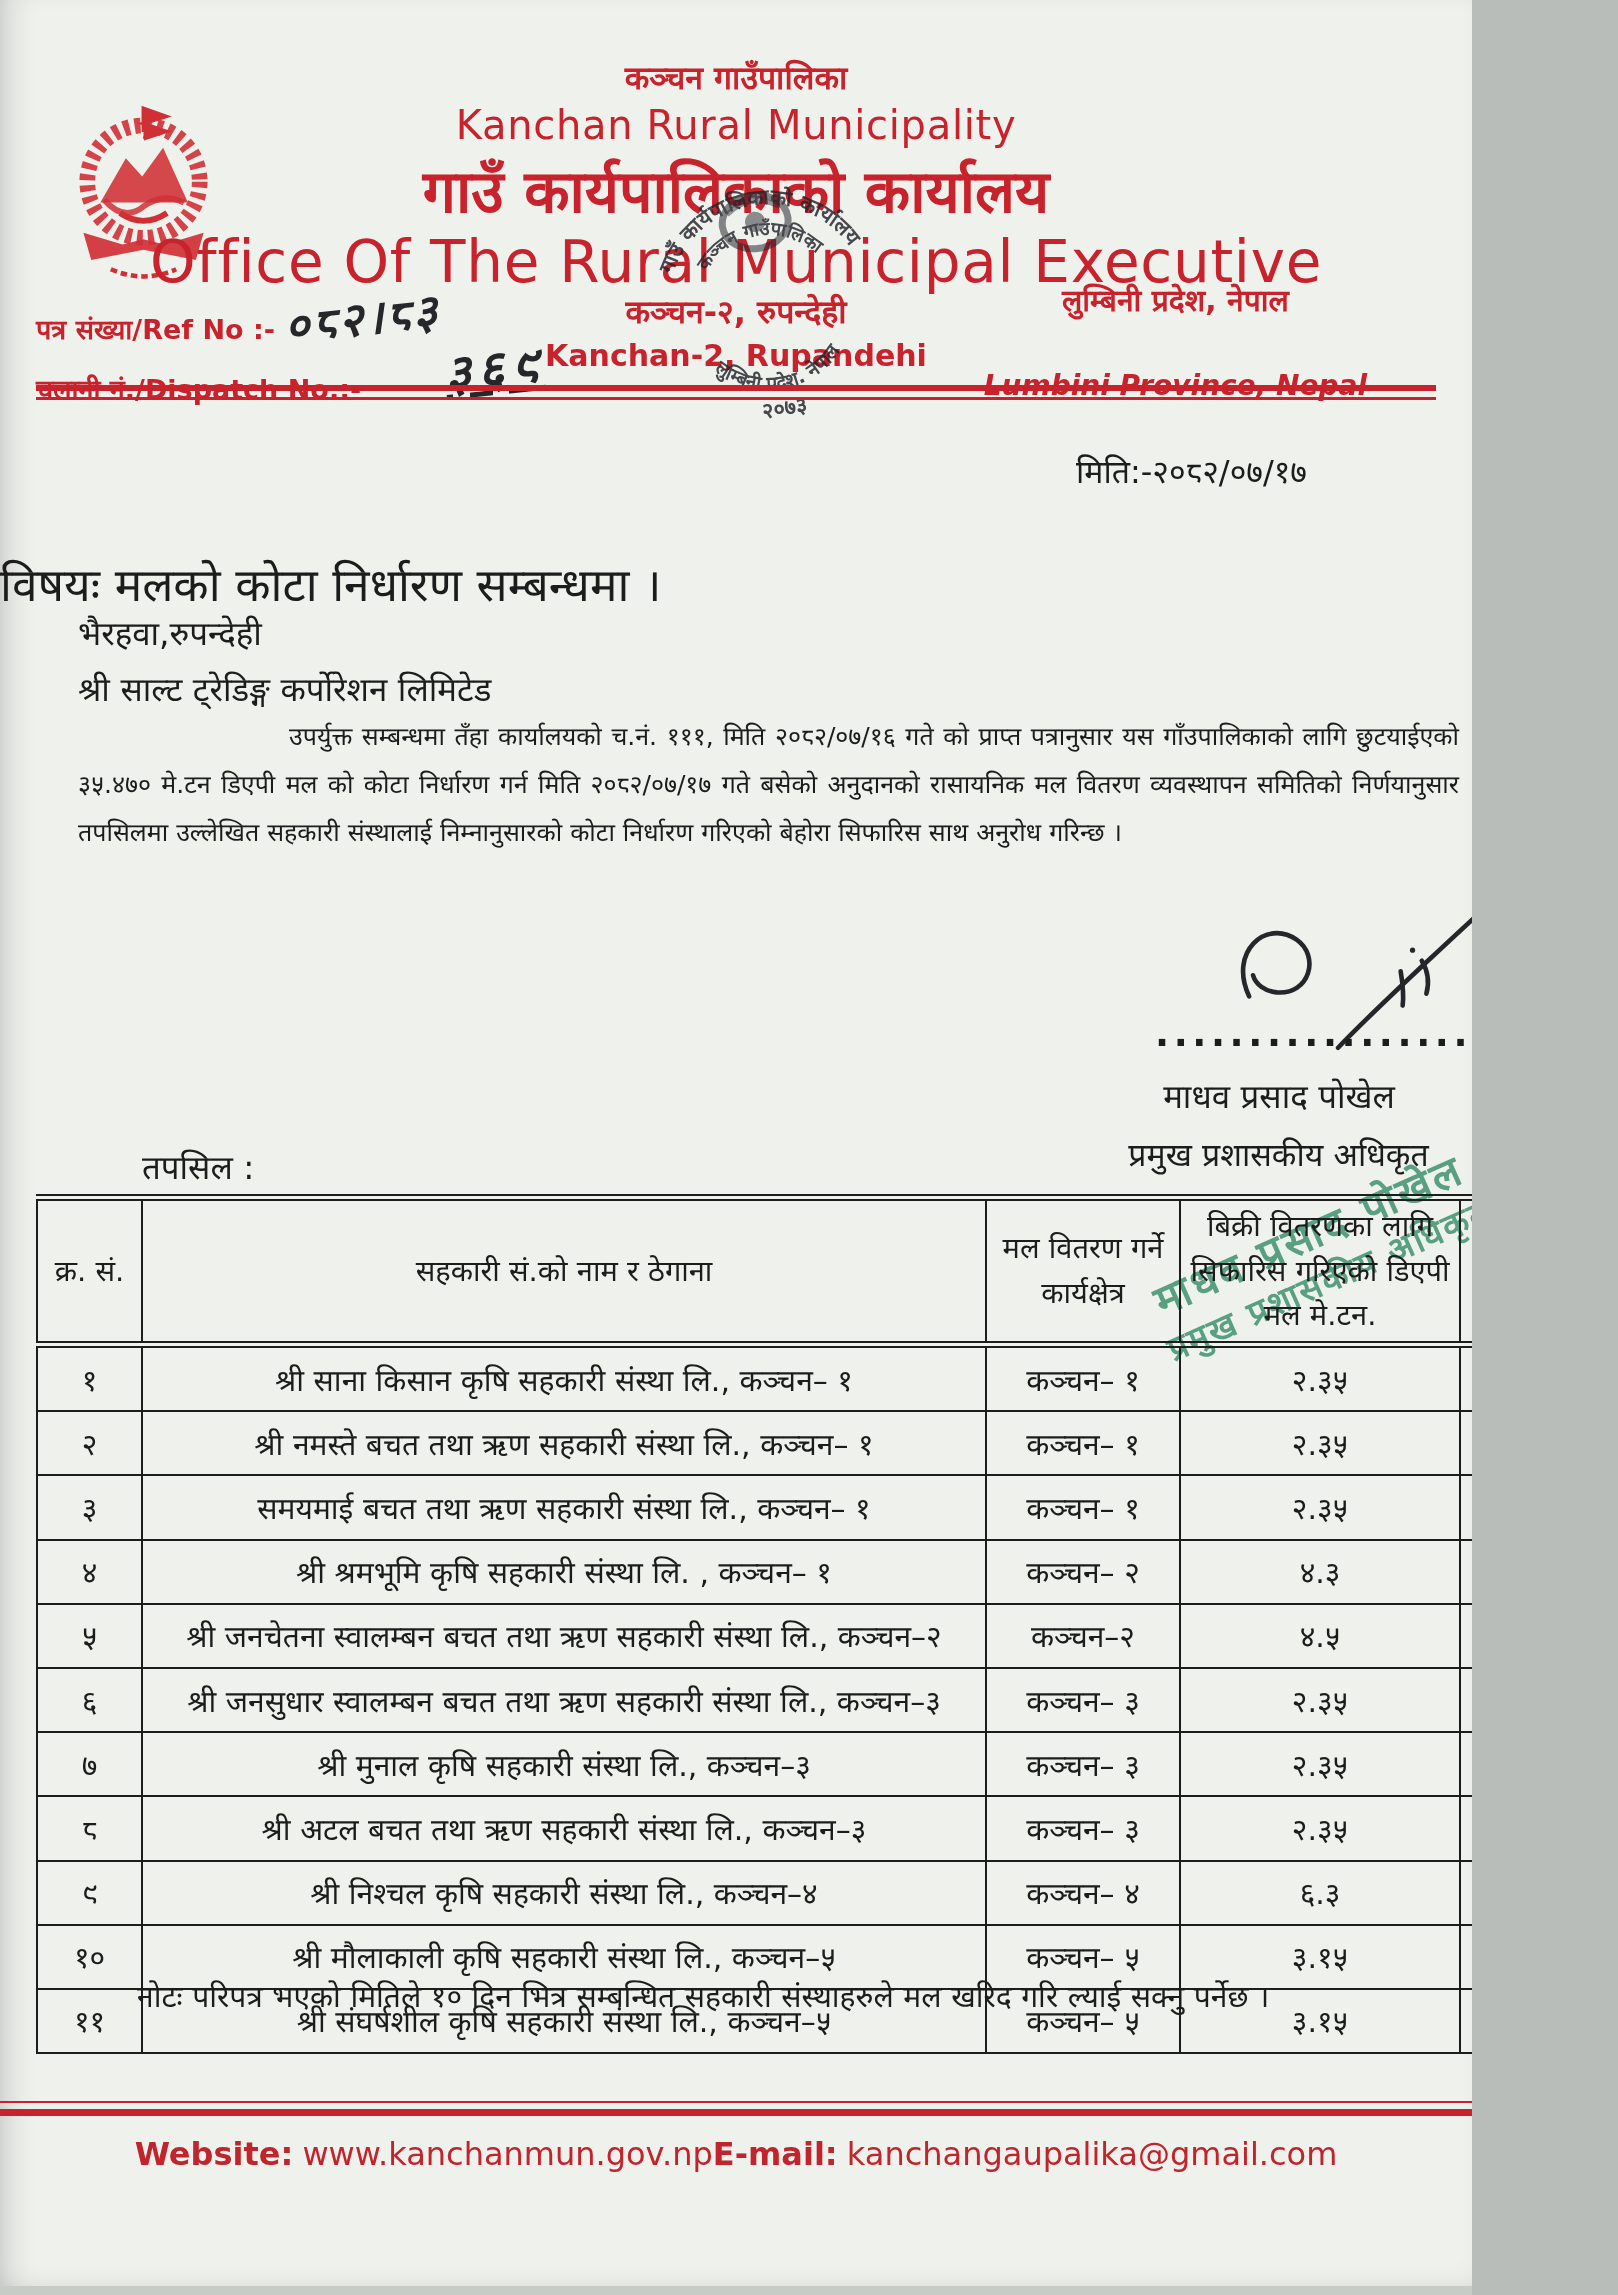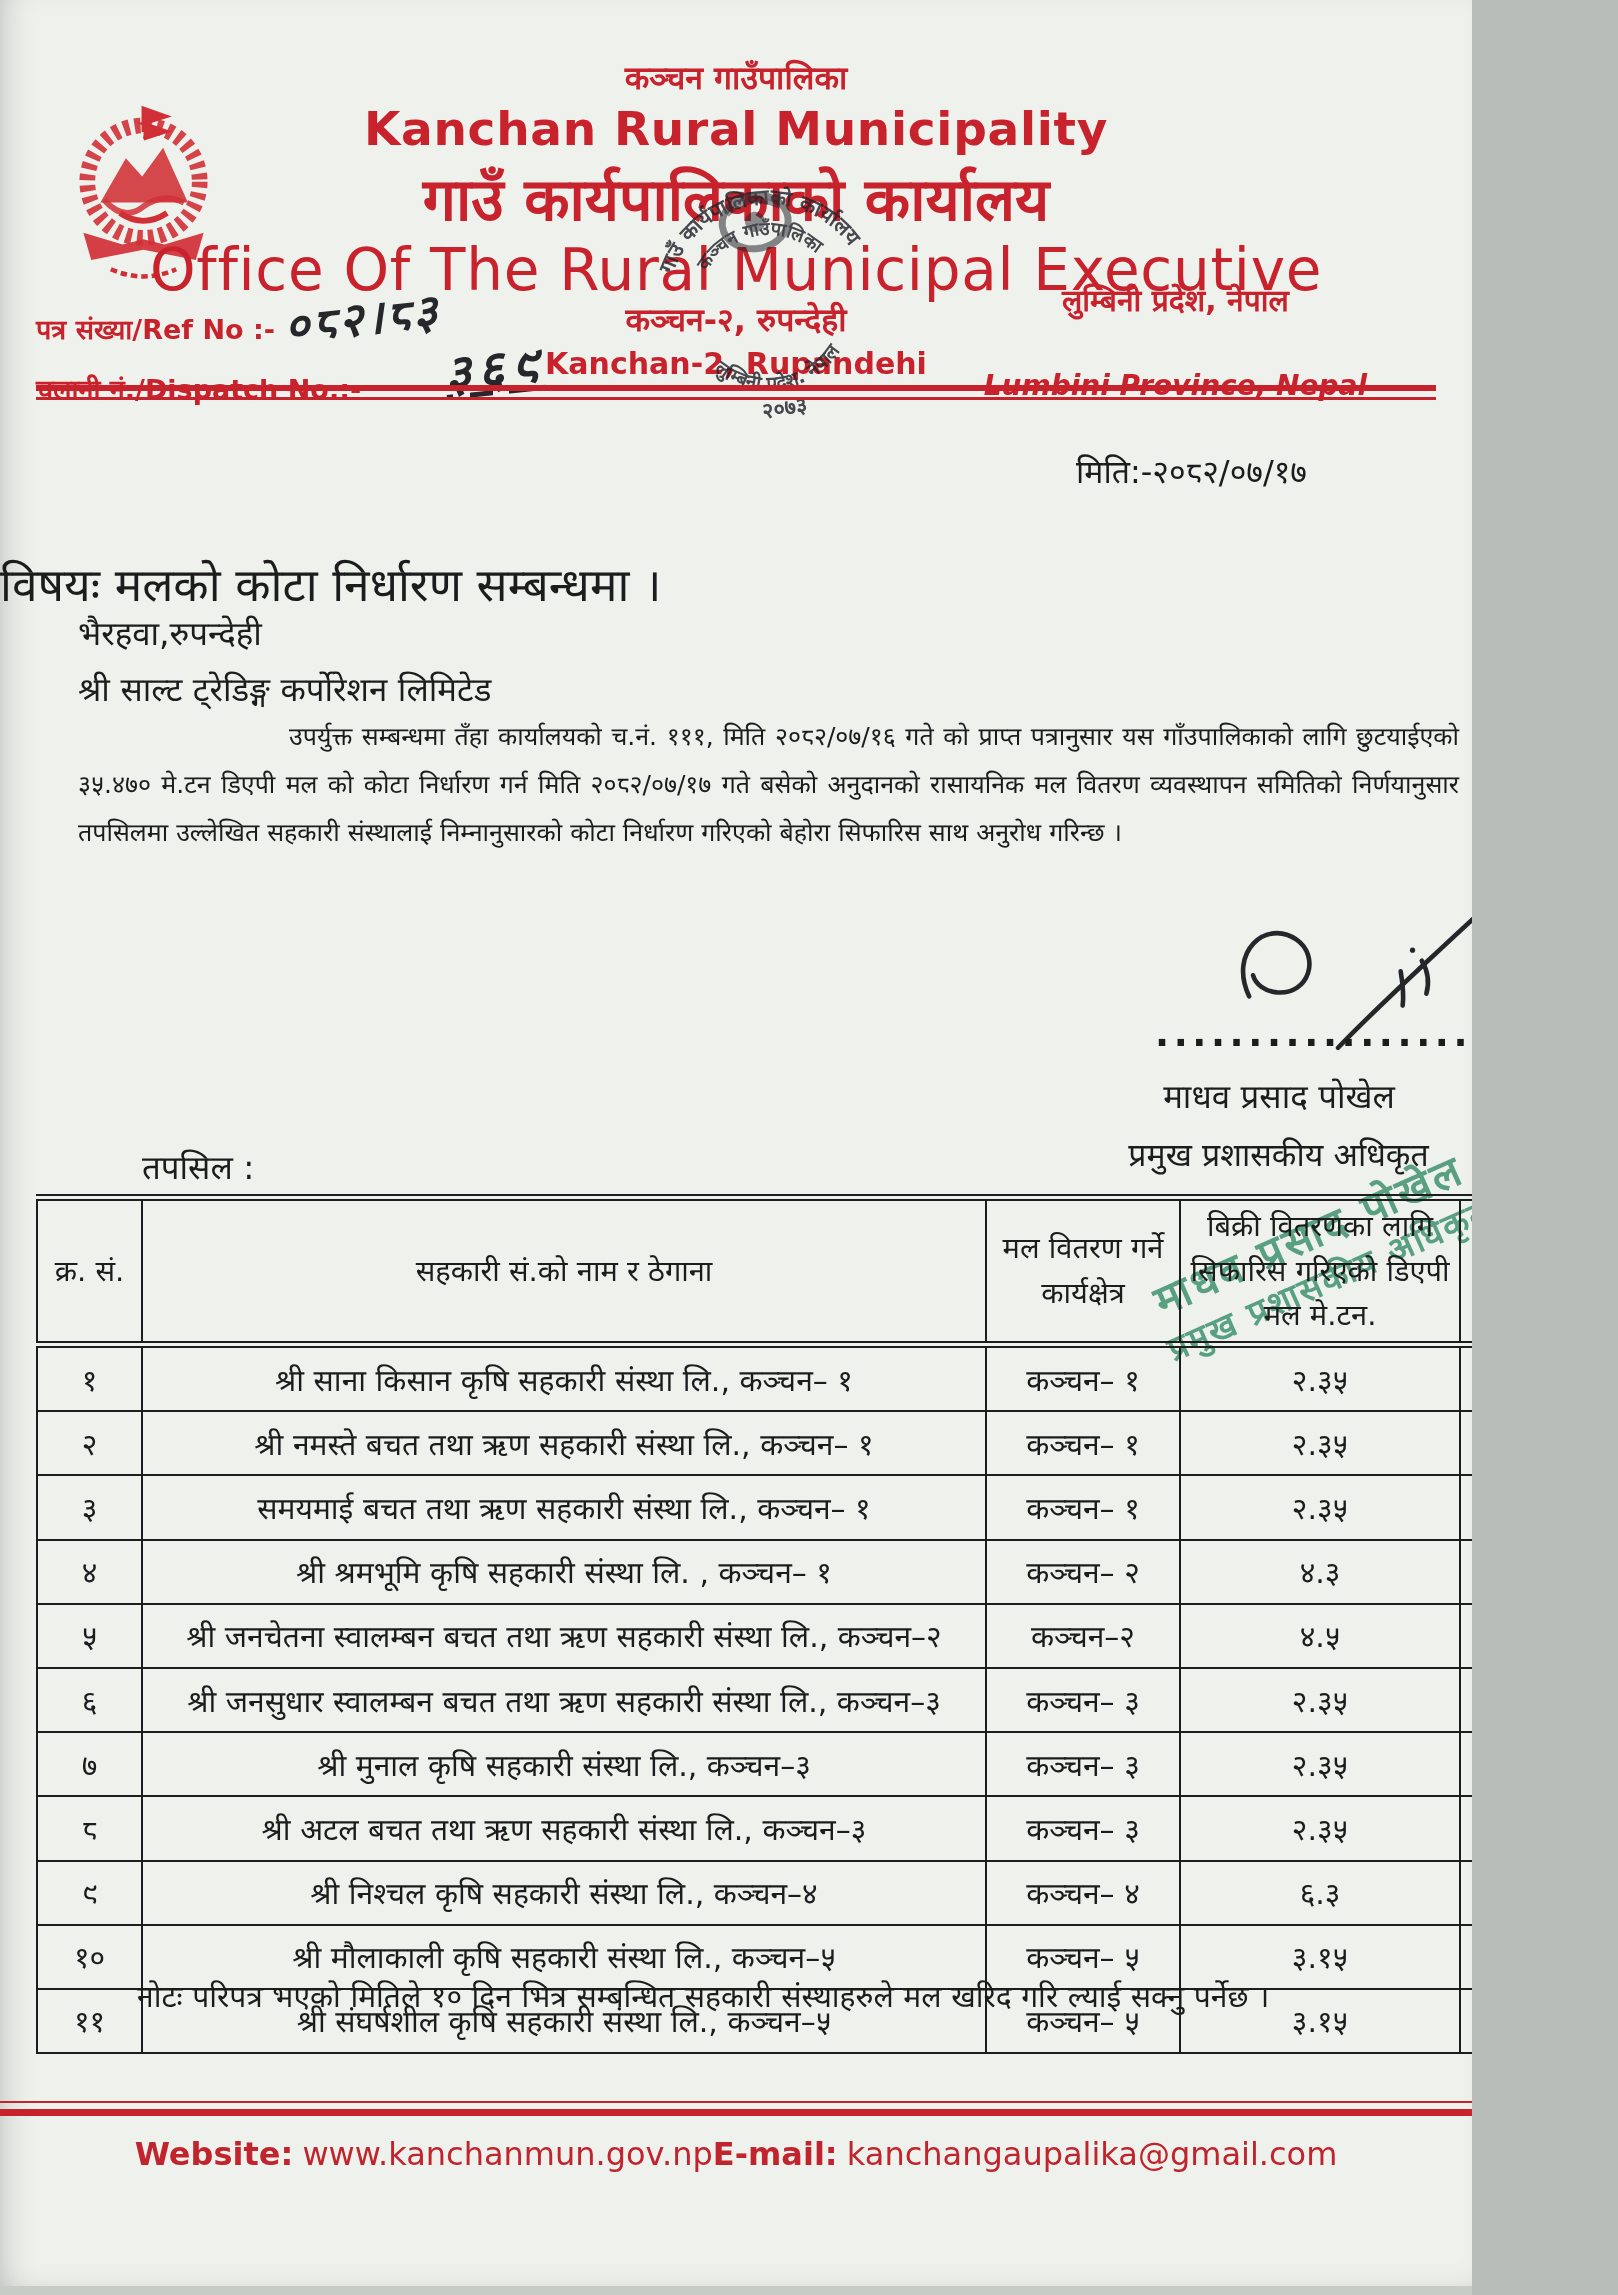--- a/index.html
+++ b/index.html
@@ -13,21 +13,21 @@
     overflow:hidden;
     box-shadow:inset 25px 0 36px -25px rgba(0,0,0,.22), inset 0 -22.4px 33px -22.4px rgba(0,0,0,.16);
   }
   .page::after{content:"";position:absolute;left:0;right:0;bottom:0;height:9.2px;background:#c7ccc7;}
   .abs{position:absolute;}
 
   
   .logo{left:65px;top:98px;width:157px;height:183px;}
   .head-center{left:0;right:0;top:61px;text-align:center;line-height:1.12;}
   .muni-np{font-size:32px;font-weight:bold;color:#c8232c;}
-  .muni-en{font-size:47px;font-weight:bold;color:#c8232c;margin-top:6.6px;letter-spacing:0.7px;}
+  .muni-en{font-size:40px;font-weight:normal;color:#c8232c;margin-top:6.6px;letter-spacing:0.7px;}
   .office-np{font-size:59px;font-weight:bold;color:#c8232c;margin-top:10.5px;}
   .office-en{font-size:58px;font-weight:normal;color:#c8232c;margin-top:5.3px;letter-spacing:0.7px;}
   .ward-np{font-size:32px;font-weight:bold;color:#c8232c;}
   .ward-en{font-size:30px;font-weight:bold;color:#c8232c;margin-top:8px;}
   .round-stamp{left:633px;top:160px;width:267px;height:267px;opacity:.82;transform:rotate(-9deg);}
 
   .ref-block{left:36px;top:289px;}
   .ref-line{height:55px;white-space:nowrap;}
   .red-label{font-size:27px;font-weight:bold;color:#c8232c;}
   .handwriting{

